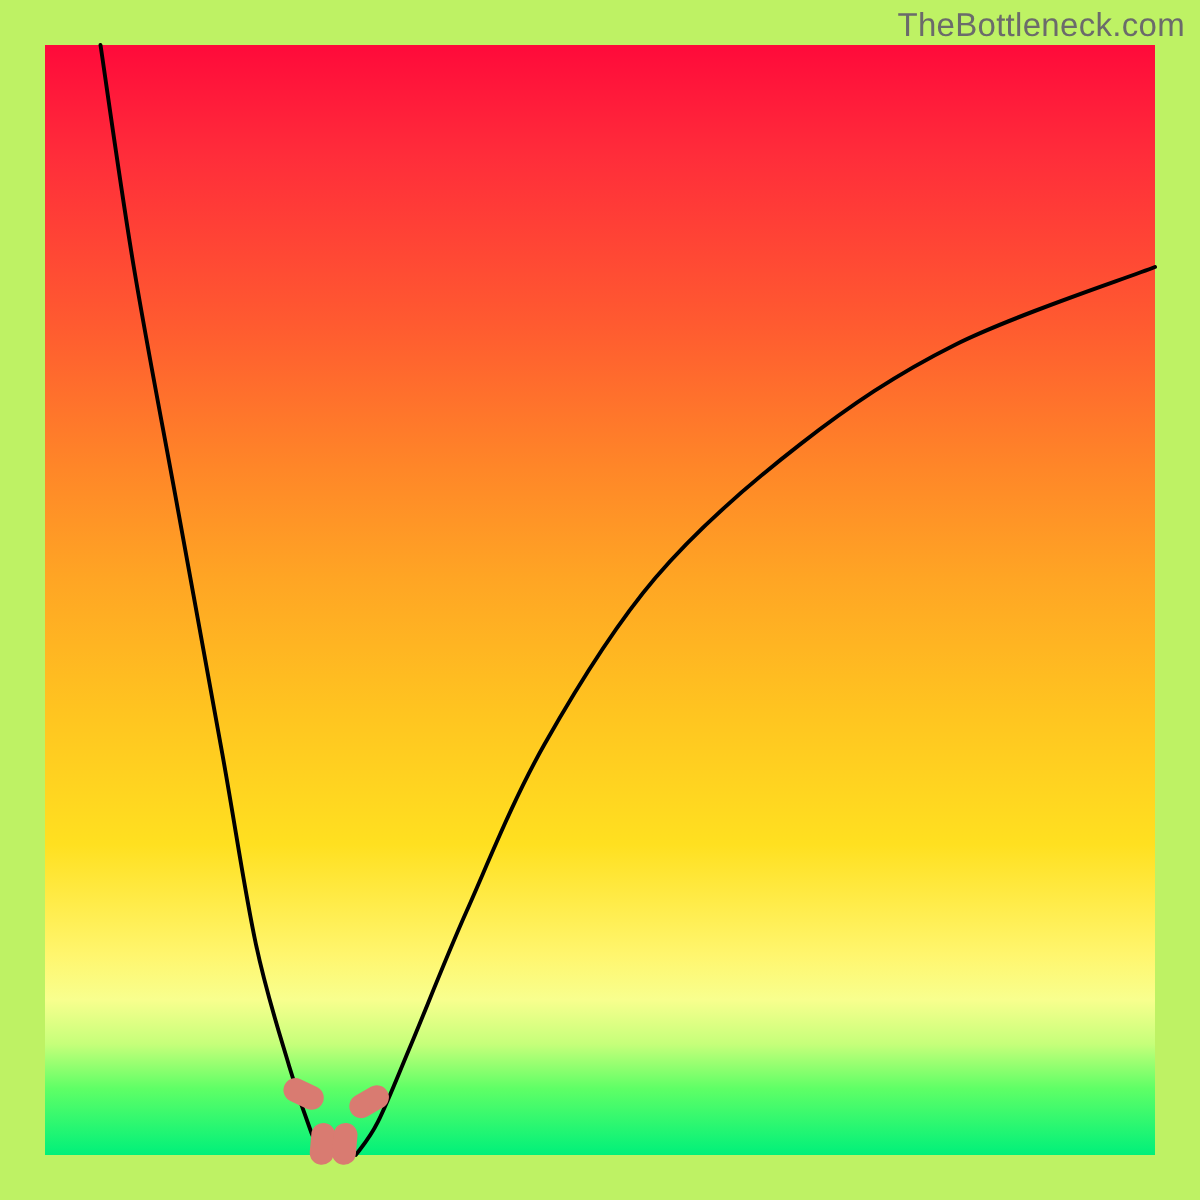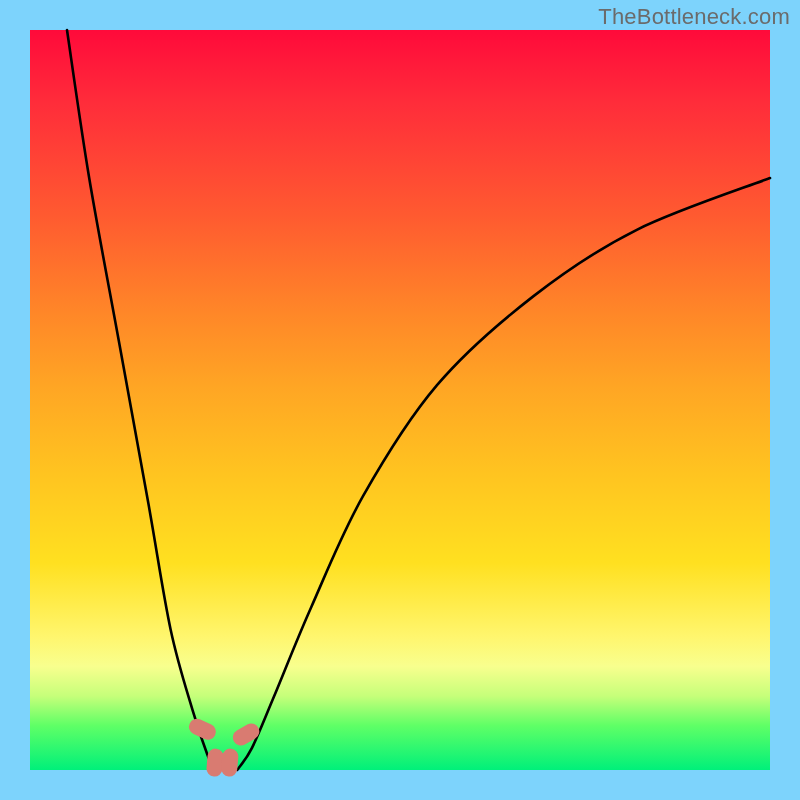--- a/index.html
+++ b/index.html
@@ -8,21 +8,21 @@
     width: 800px;
     height: 800px;
     background: #000;
     font-family: Arial, Helvetica, sans-serif;
     overflow: hidden;
   }
   .frame {
     position: relative;
     width: 800px;
     height: 800px;
-    background: #7dd3fc;
+    background: #bef264;
   }
   .plot-area {
     position: absolute;
     left: 30px;
     top: 30px;
     width: 740px;
     height: 740px;
     background: linear-gradient(
       to bottom,
       #ff0a3a 0%,

